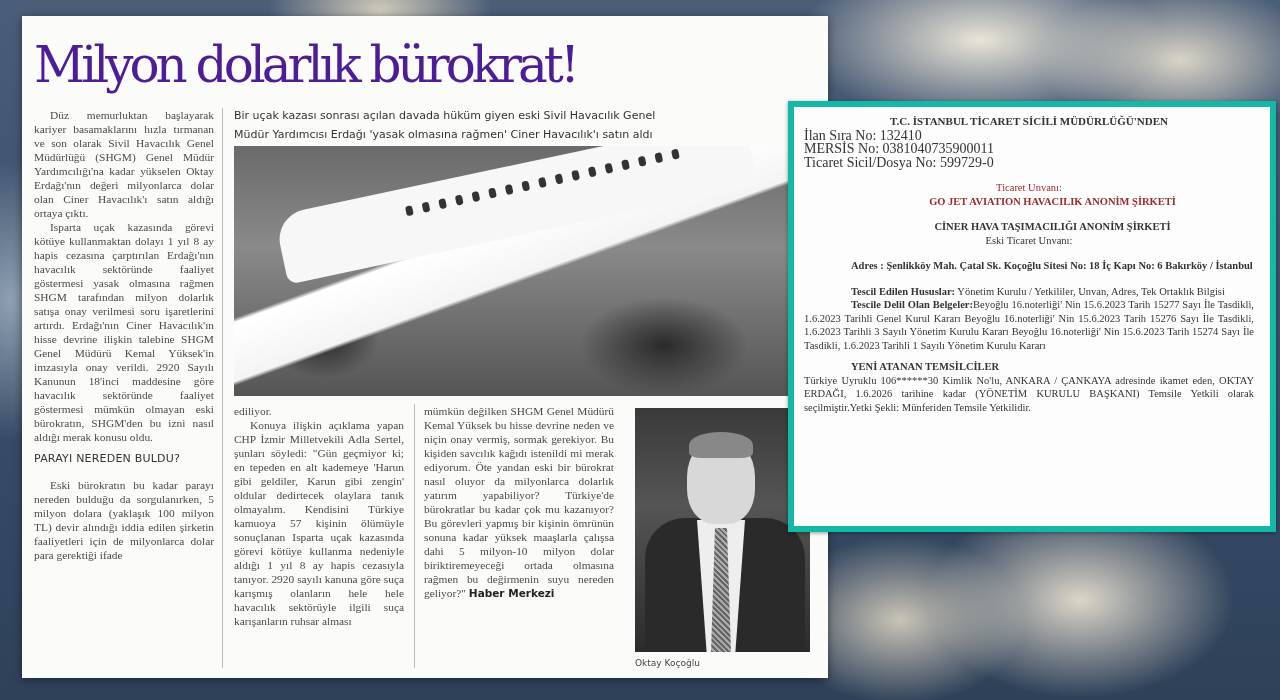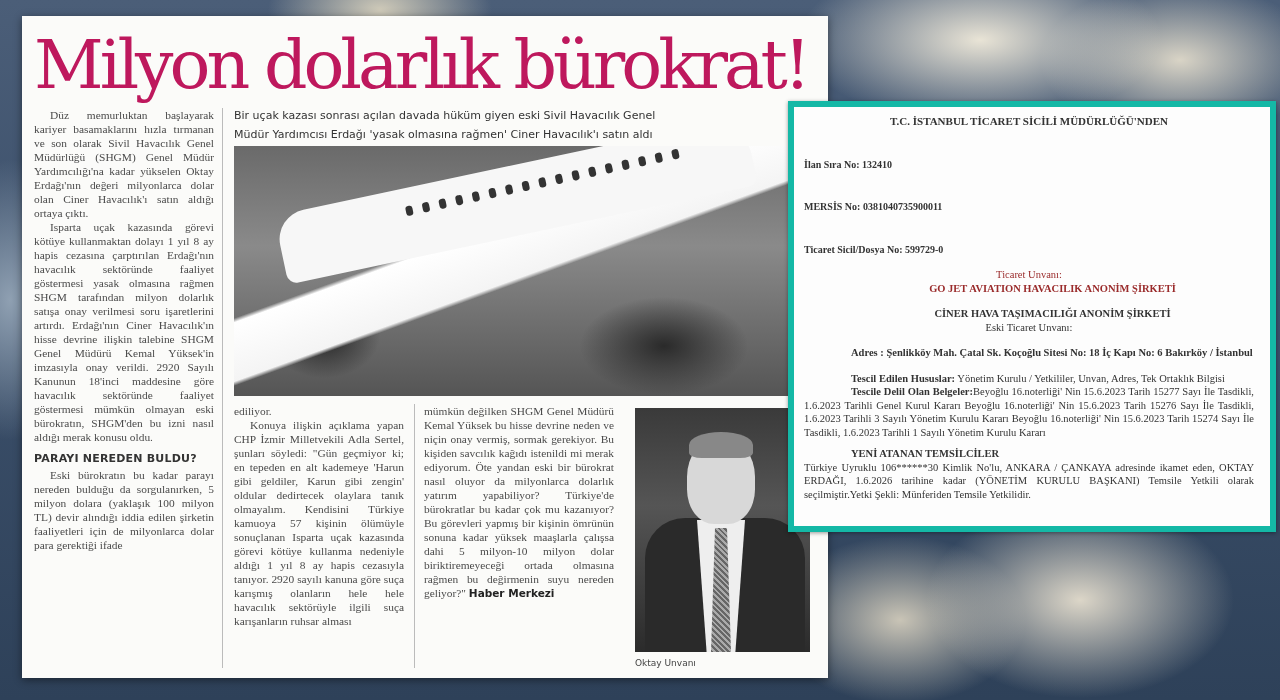--- a/index.html
+++ b/index.html
@@ -14,33 +14,33 @@
       radial-gradient(ellipse 120px 200px at 10px 300px, #8fa0b2 0%, rgba(143,160,178,0) 70%),
       linear-gradient(180deg, #4b5e78 0%, #3d516c 40%, #2e4159 100%);
     font-family: "Liberation Serif", serif;
   }
   .clipping {
     position:absolute; left:22px; top:16px; width:806px; height:662px;
     background:#fbfbf9; box-shadow: 0 2px 8px rgba(0,0,0,.45);
   }
   .headline {
     position:absolute; left:12px; top:6px; width:790px;
-    font-family:"DejaVu Serif", serif; font-weight:300; font-size:68px; letter-spacing:-4px;
-    color:#be185d; line-height:86px; white-space:nowrap;
+    font-family:"DejaVu Serif", serif; font-weight:300; font-size:50px; letter-spacing:-4px;
+    color:#4c1d95; line-height:86px; white-space:nowrap;
   }
   .col {
     position:absolute; font-family:"Liberation Serif", serif; font-size:11.4px;
     color:#4a4a4a; line-height:14px; text-align:justify;
   }
   .col p { margin:0; text-indent:16px; }
   .col p.noindent { text-indent:0; }
   .col1 { left:12px; top:92px; width:180px; }
   .subhead {
-    font-family:"DejaVu Sans", sans-serif; font-weight:bold; font-size:11px; color:#333;
-    margin:8px 0 2px; letter-spacing:.2px;
+    font-family:"DejaVu Sans", sans-serif; font-weight:normal; font-size:11px; color:#333;
+    margin:8px 0 12px; letter-spacing:.2px;
   }
   .vrule { position:absolute; width:1px; background:#bbb; }
   .deck {
     position:absolute; left:212px; top:90px; width:566px;
     font-family:"DejaVu Sans", sans-serif; font-size:11px; color:#333; line-height:19px;
     white-space:nowrap; overflow:hidden;
   }
   .crash-photo {
     position:absolute; left:212px; top:130px; width:558px; height:250px;
     background:
@@ -69,21 +69,21 @@
   .shirt { position:absolute; left:62px; top:112px; width:48px; height:132px; background:#eee; clip-path:polygon(0 0,100% 0,80% 100%,20% 100%); }
   .tie { position:absolute; left:76px; top:120px; width:20px; height:124px; background:repeating-linear-gradient(45deg,#666 0 2px,#aaa 2px 4px); clip-path:polygon(20% 0,80% 0,100% 100%,0 100%); }
   .caption { position:absolute; left:613px; top:642px; font-family:"DejaVu Sans", sans-serif; font-size:9px; color:#444; }
   .notice {
     position:absolute; left:788px; top:101px; width:476px; height:419px;
     background:#fdfdfd; border:6px solid #14b8a6; box-shadow:0 1px 4px rgba(0,0,0,.4);
     font-family:"Liberation Serif", serif; color:#333; font-size:10.5px; line-height:13.5px;
   }
   .notice-inner { position:absolute; left:10px; top:8px; width:450px; }
   .n-title { text-align:center; font-weight:bold; font-size:11px; }
-  .n-meta { font-weight:bold; font-size:10px;margin-top:29px; }
+  .n-meta { font-weight:normal; font-size:14px; }
   .n-center { text-align:center; }
   .n-red { color:#9a2b2b; }
   .n-bold { font-weight:bold;margin-left:47px; }
   .n-just { text-align:justify; }
   .gap { height:12px; }
   .gap-s { height:8px; }
 </style>
 </head>
 <body>
 
@@ -139,21 +139,21 @@
     <p class="noindent"><span>mümkün değilken SHGM Genel Müdürü Kemal Yüksek bu hisse devrine neden ve niçin onay vermiş, sormak gerekiyor. Bu kişiden savcılık kağıdı istenildi mi merak ediyorum. Öte yandan eski bir bürokrat nasıl oluyor da milyonlarca dolarlık yatırım yapabiliyor? Türkiye'de bürokratlar bu kadar çok mu kazanıyor? Bu görevleri yapmış bir kişinin ömrünün sonuna kadar yüksek maaşlarla çalışsa dahi 5 milyon-10 milyon dolar biriktiremeyeceği ortada olmasına rağmen bu değirmenin suyu nereden geliyor?"</span> <span class="byline">Haber Merkezi</span></p>
   </div>
 
   <div class="portrait">
     <div class="suit"></div>
     <div class="shirt"></div>
     <div class="tie"></div>
     <div class="face"></div>
     <div class="hair"></div>
   </div>
-  <div class="caption">Oktay Unvanı</div>
+  <div class="caption">Oktay Koçoğlu</div>
 </div>
 
 <div class="notice">
   <div class="notice-inner">
     <div class="n-title">T.C. İSTANBUL TİCARET SİCİLİ MÜDÜRLÜĞÜ'NDEN</div>
     <div class="n-meta">İlan Sıra No: 132410</div>
     <div class="n-meta">MERSİS No: 0381040735900011</div>
     <div class="n-meta">Ticaret Sicil/Dosya No: 599729-0</div>
     <div class="gap"></div>
     <div class="n-center n-red">Ticaret Unvanı:</div>

